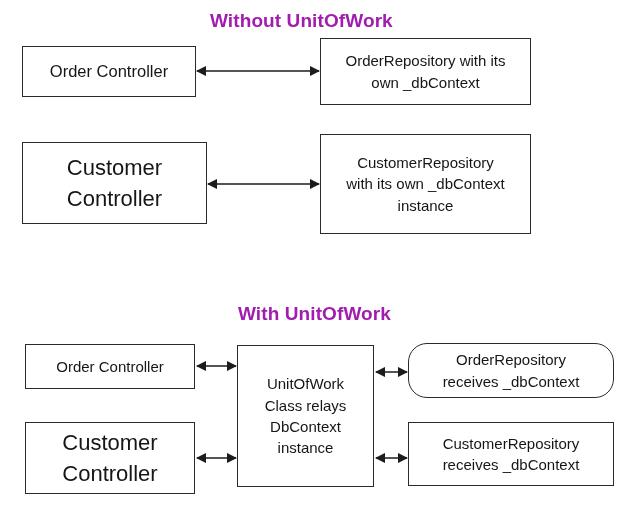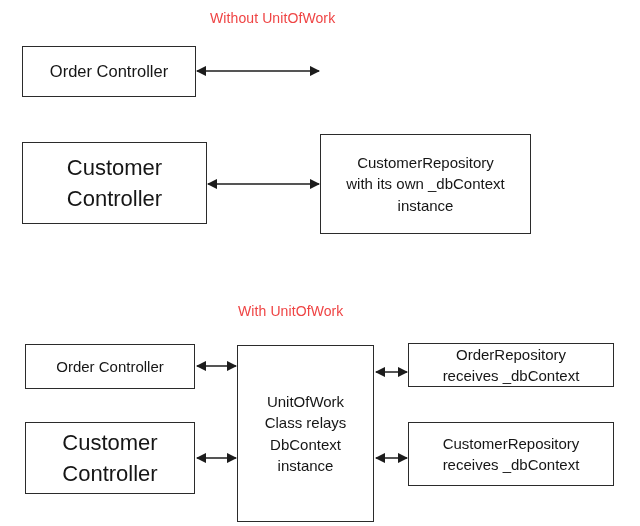--- a/index.html
+++ b/index.html
@@ -14,23 +14,23 @@
     overflow: hidden;
     font-family: "Liberation Sans", sans-serif;
     color: #1a1a1a;
   }
   .canvas {
     position: absolute;
     inset: 0;
   }
   .section-title {
     position: absolute;
-    color: #ef4444;
-    font-size: 14px;
-    font-weight: normal;
+    color: #a21caf;
+    font-size: 19px;
+    font-weight: bold;
     white-space: nowrap;
     letter-spacing: 0.1px;
   }
   .node {
     position: absolute;
     box-sizing: border-box;
     border: 1.4px solid #2b2b2b;
     background: #ffffff;
     display: flex;
     align-items: center;
@@ -65,20 +65,24 @@
 <body>
 
 <div class="canvas">
 
   <div class="section-title" style="left:210px; top:10px;">Without UnitOfWork</div>
 
   <div class="node t-mid" style="left:22px; top:46px; width:174px; height:51px;">
     <span class="txt">Order Controller</span>
   </div>
 
+  <div class="node t-small" style="left:320px; top:38px; width:211px; height:67px;">
+    <span class="txt">OrderRepository with its
+own _dbContext</span>
+  </div>
 
   <div class="node t-big" style="left:22px; top:142px; width:185px; height:82px;">
     <span class="txt">Customer
 Controller</span>
   </div>
 
   <div class="node t-small" style="left:320px; top:134px; width:211px; height:100px;">
     <span class="txt">CustomerRepository
 with its own _dbContext
 instance</span>
@@ -88,28 +92,28 @@
 
   <div class="node t-small" style="left:25px; top:344px; width:170px; height:45px;">
     <span class="txt">Order Controller</span>
   </div>
 
   <div class="node t-big" style="left:25px; top:422px; width:170px; height:72px;">
     <span class="txt">Customer
 Controller</span>
   </div>
 
-  <div class="node t-small" style="left:237px; top:345px; width:137px; height:177px;">
+  <div class="node t-small" style="left:237px; top:345px; width:137px; height:142px;">
     <span class="txt">UnitOfWork
 Class relays
 DbContext
 instance</span>
   </div>
 
-  <div class="node t-small" style="left:408px; top:343px; width:206px; height:44px;">
+  <div class="node t-small" style="left:408px; top:343px; width:206px; height:55px;border-radius:19px;">
     <span class="txt">OrderRepository
 receives _dbContext</span>
   </div>
 
   <div class="node t-small" style="left:408px; top:422px; width:206px; height:64px;">
     <span class="txt">CustomerRepository
 receives _dbContext</span>
   </div>
 
   <svg class="links" viewBox="0 0 640 526">

